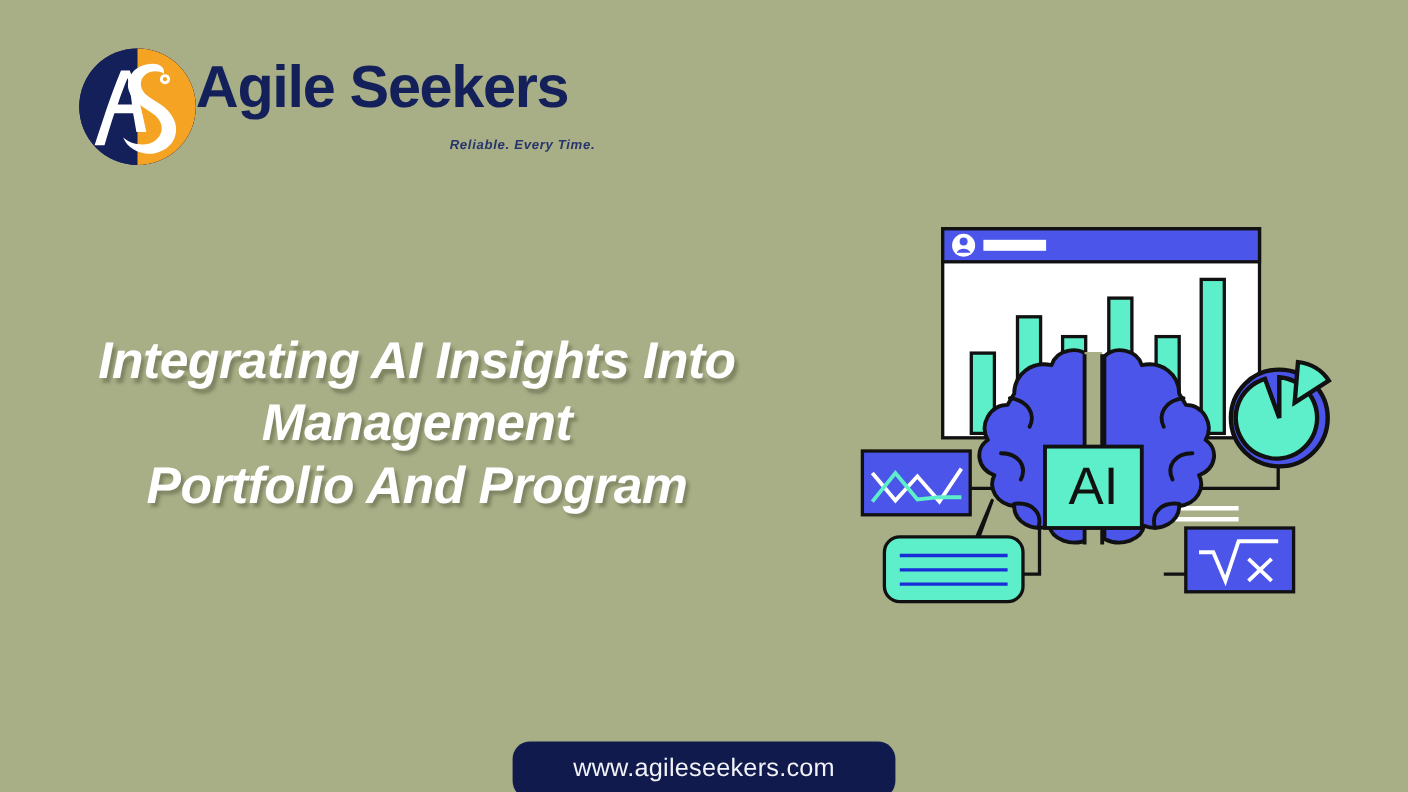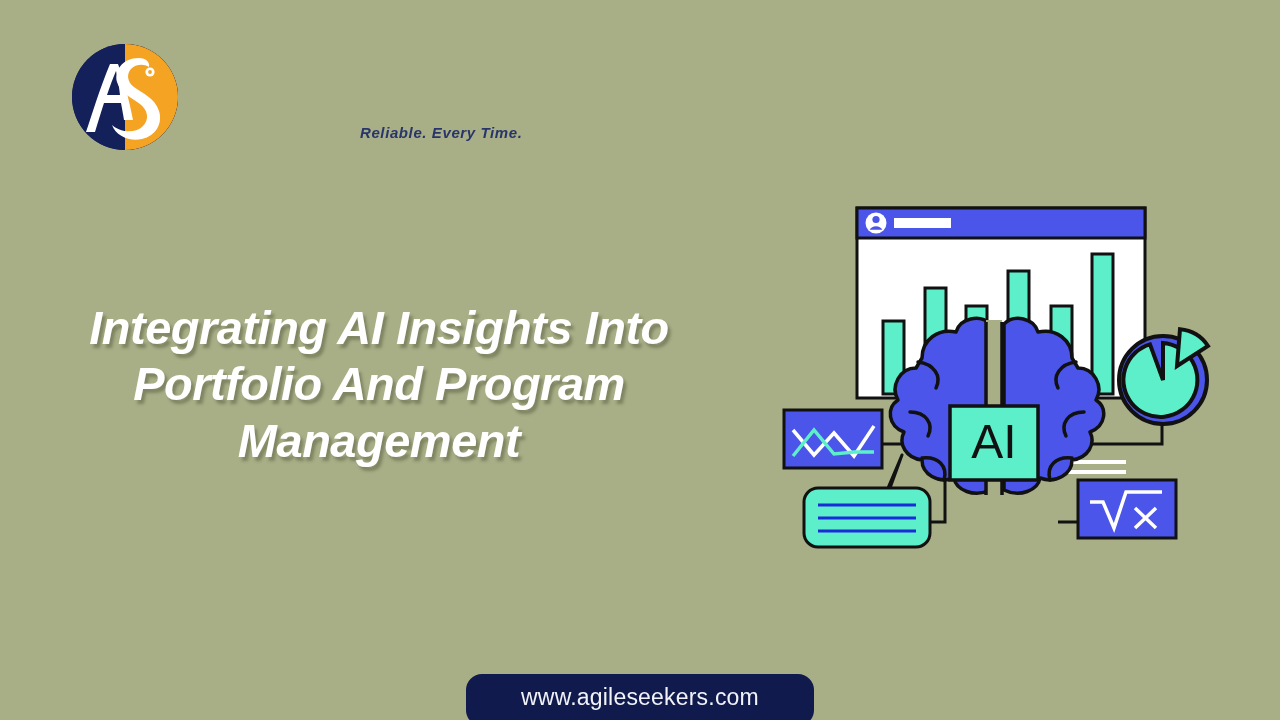--- a/index.html
+++ b/index.html
@@ -47,22 +47,22 @@
     color: #14205a;
     letter-spacing: -1.2px;
     white-space: nowrap;
     line-height: 1;
   }
   #logo-tagline {
     position: absolute;
     left: 290px;
     top: 84px;
     width: 230px;
-    text-align: left;
-    font-size: 15px;
+    text-align: center;
+    font-size: 12px;
     font-style: italic;
     font-weight: bold;
     color: #28356b;
     letter-spacing: 0.6px;
     white-space: nowrap;
   }
 
   
   #headline {
     position: absolute;
@@ -130,27 +130,28 @@
                  M37 53 C40 44 43 36 46 29 C48 37 49 45 50 53 Z" fill="#ffffff"></path>
 
         <path d="M69 16 C52 16 44 29 47 40 C50 51 62 56 70 62 C78 68 80 78 72 85 C64 92 50 90 42 83
                  C46 94 60 100 72 97 C86 94 93 81 89 69 C85 56 72 51 64 45 C57 40 56 31 62 26
                  C67 22 74 22 79 25 C80 20 76 16 69 16 Z" fill="#ffffff"></path>
         <circle cx="80" cy="30" r="4.6" fill="#ffffff"></circle>
         <circle cx="80" cy="30" r="1.9" fill="#f5a323"></circle>
       </svg>
     </div>
 
+    <div id="logo-wordmark">Agile Seekers</div>
     <div id="logo-tagline">Reliable. Every Time.</div>
   </div>
 
   <div id="headline">
     <span class="hl-line">Integrating AI Insights Into</span>
+    <span class="hl-line">Management</span>
     <span class="hl-line">Portfolio And Program</span>
-    <span class="hl-line">Management</span>
   </div>
 
   <div id="illustration">
     <svg width="460" height="370" viewBox="0 0 460 370" aria-hidden="true">
 
       <g fill="none" stroke="#111111" stroke-width="3">
         <path d="M112 254 L170 254"></path>
         <path d="M112 332 L175 332 L175 290"></path>
         <path d="M290 254 L392 254 L392 205"></path>
         <path d="M288 332 L312 332 L312 300"></path>

